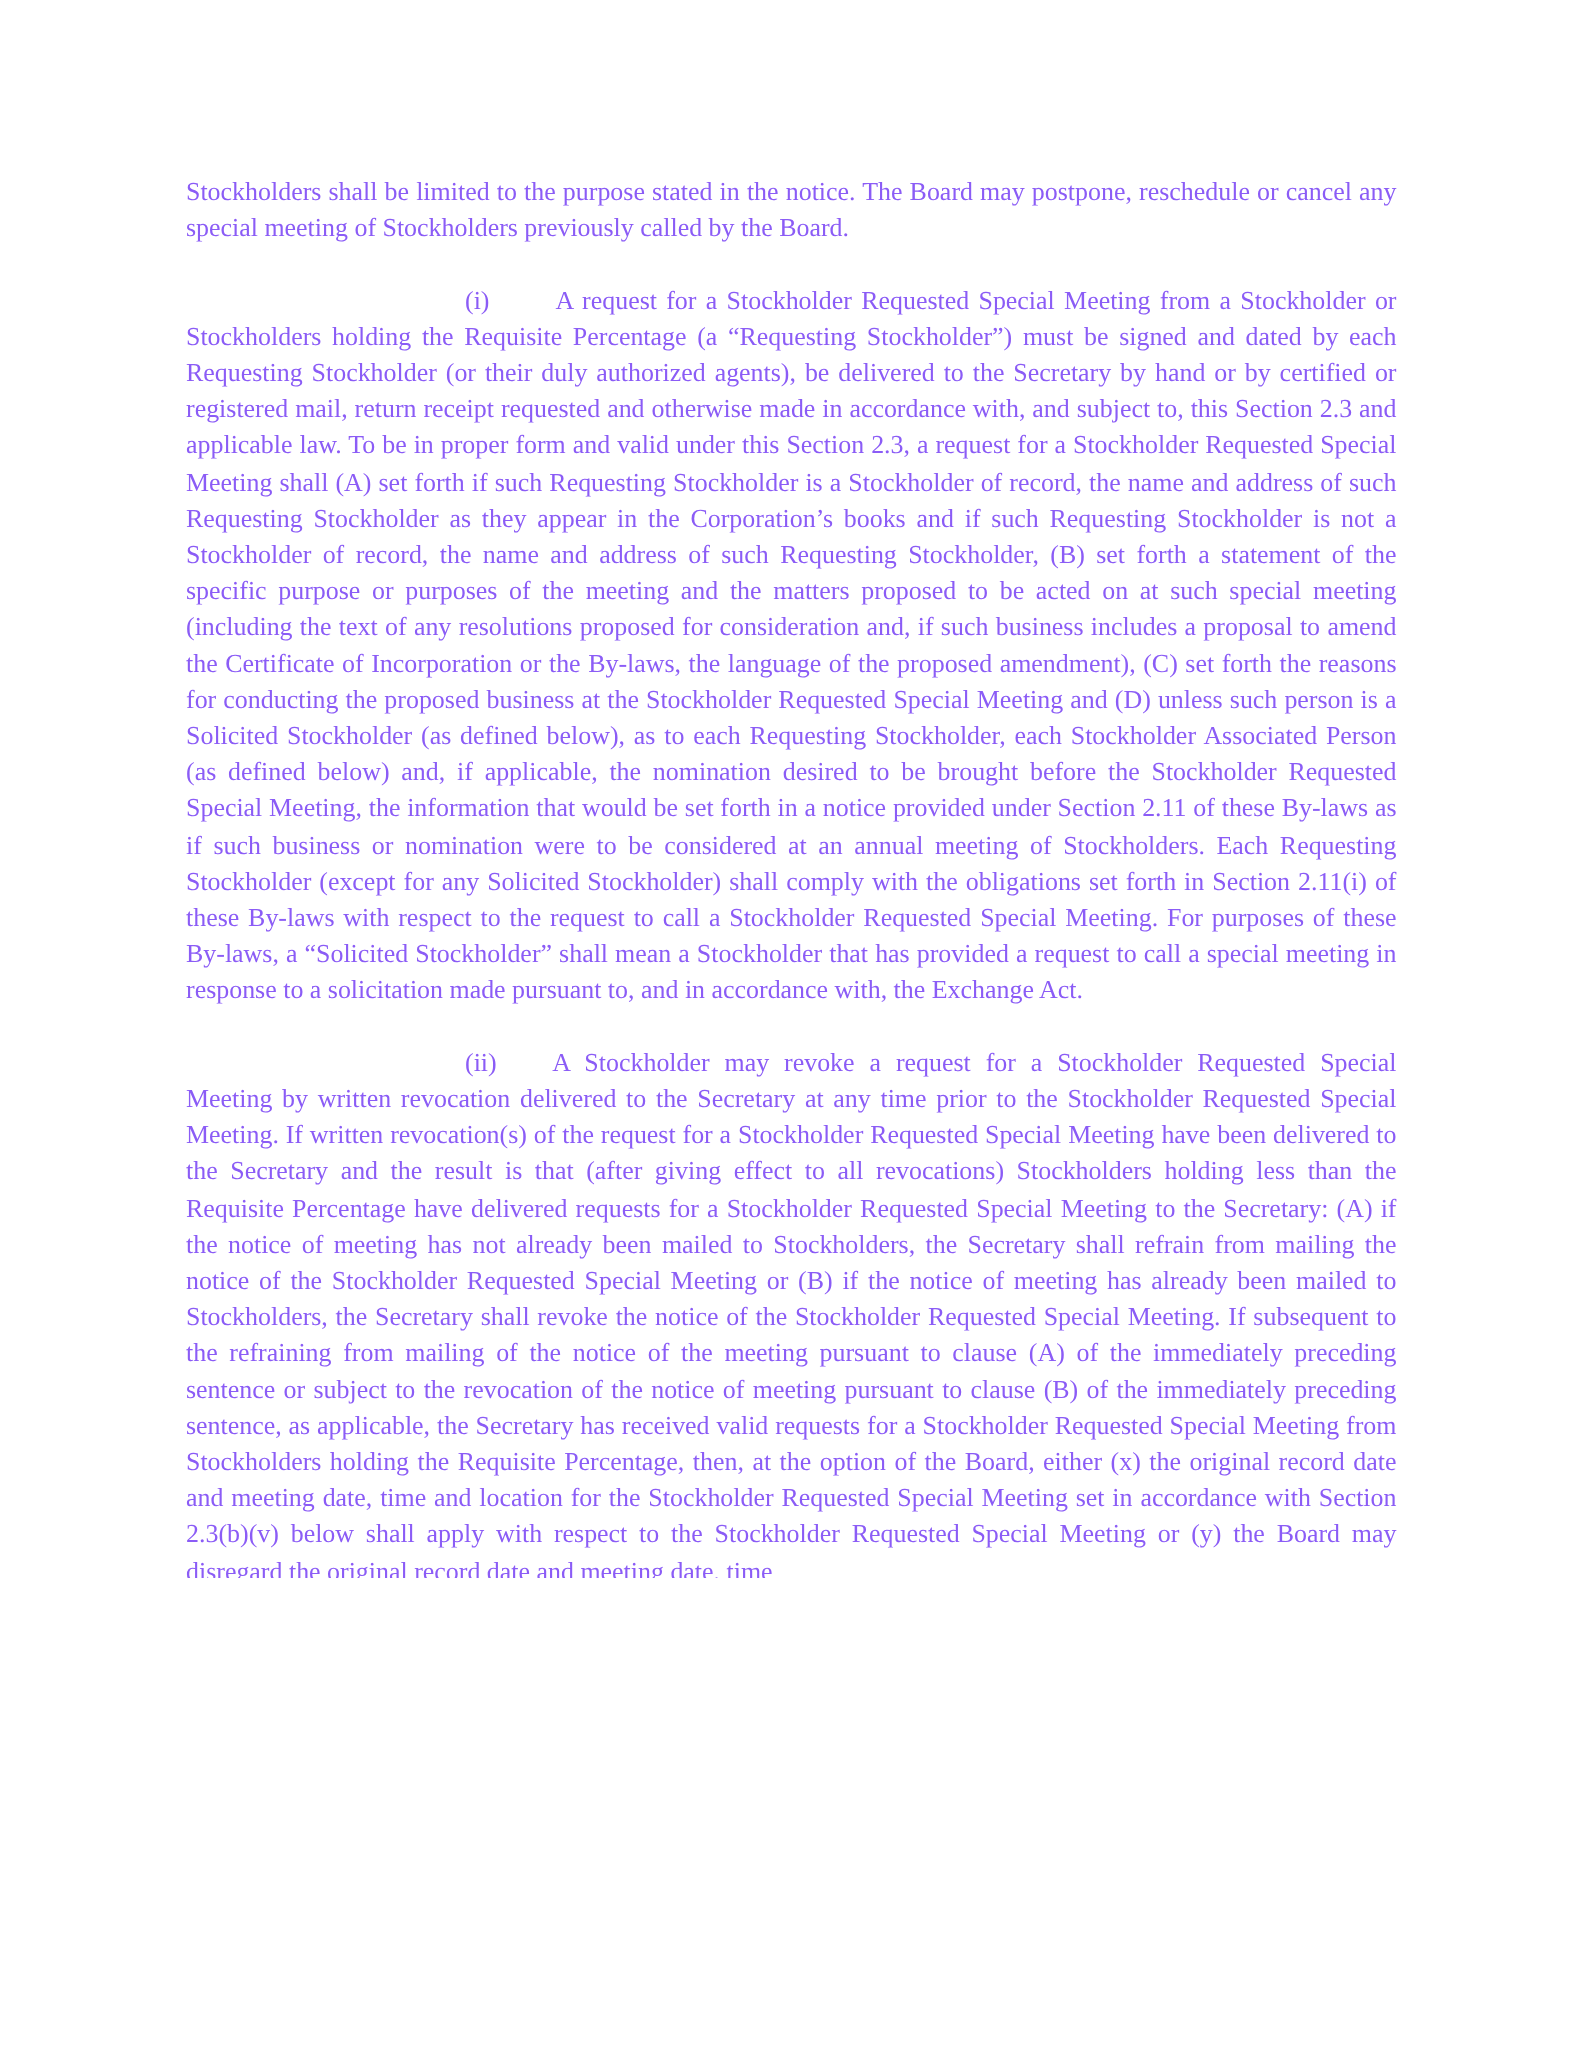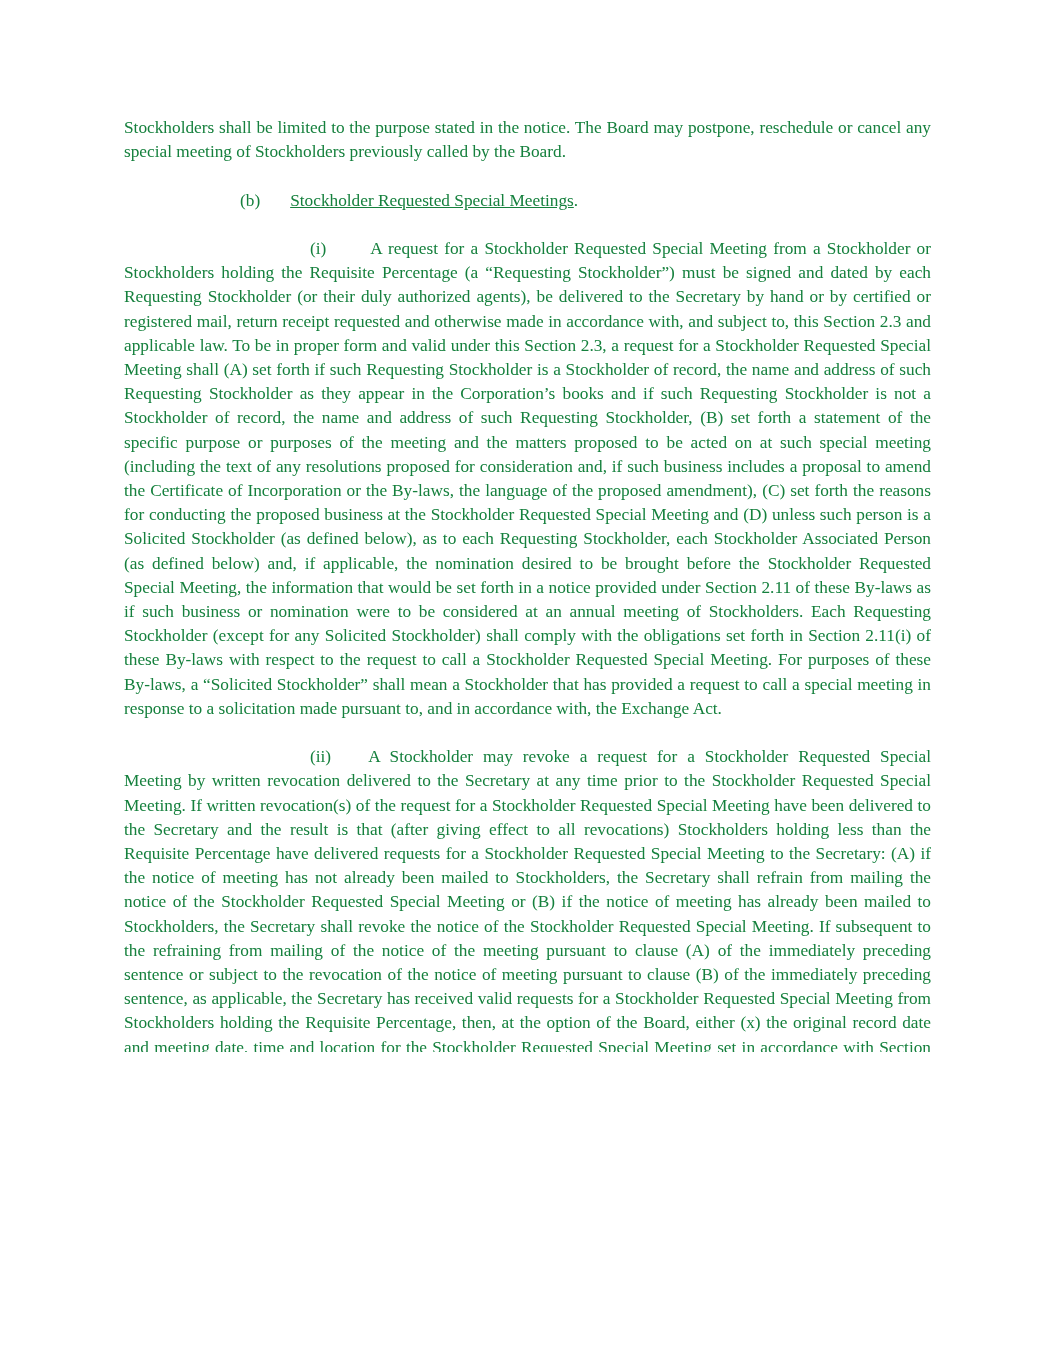--- a/index.html
+++ b/index.html
@@ -6,21 +6,21 @@
   html, body {
     width: 1055px;
     height: 1365px;
     background: #ffffff;
   }
   .page {
     position: relative;
     width: 1055px;
     height: 1052px;
     background: #ffffff;
-    color: #15803d;
+    color: #8b5cf6;
     font-family: "Liberation Serif", "DejaVu Serif", serif;
     font-size: 17.3px;
     line-height: 24.2px;
     padding: 116px 124px 0 124px;
     overflow: hidden;
   }
   .para {
     text-align: justify;
     margin-bottom: 24.2px;
   }
@@ -39,21 +39,20 @@
     text-align: center;
   }
 </style>
 </head>
 <body>
 
 <div class="page">
 
   <p class="para">Stockholders shall be limited to the purpose stated in the notice. The Board may postpone, reschedule or cancel any special meeting of Stockholders previously called by the Board.</p>
 
-  <p class="para indent-b"><span>(b)</span><span class="tab tab-b"></span><span class="underline">Stockholder Requested Special Meetings</span><span>.</span></p>
 
   <p class="para indent-sub"><span>(i)</span><span class="tab tab-i"></span><span>A request for a Stockholder Requested Special Meeting from a Stockholder or Stockholders holding the Requisite Percentage (a “Requesting Stockholder”) must be signed and dated by each Requesting Stockholder (or their duly authorized agents), be delivered to the Secretary by hand or by certified or registered mail, return receipt requested and otherwise made in accordance with, and subject to, this Section 2.3 and applicable law. To be in proper form and valid under this Section 2.3, a request for a Stockholder Requested Special Meeting shall (A) set forth if such Requesting Stockholder is a Stockholder of record, the name and address of such Requesting Stockholder as they appear in the Corporation’s books and if such Requesting Stockholder is not a Stockholder of record, the name and address of such Requesting Stockholder, (B) set forth a statement of the specific purpose or purposes of the meeting and the matters proposed to be acted on at such special meeting (including the text of any resolutions proposed for consideration and, if such business includes a proposal to amend the Certificate of Incorporation or the By-laws, the language of the proposed amendment), (C) set forth the reasons for conducting the proposed business at the Stockholder Requested Special Meeting and (D) unless such person is a Solicited Stockholder (as defined below), as to each Requesting Stockholder, each Stockholder Associated Person (as defined below) and, if applicable, the nomination desired to be brought before the Stockholder Requested Special Meeting, the information that would be set forth in a notice provided under Section 2.11 of these By-laws as if such business or nomination were to be considered at an annual meeting of Stockholders. Each Requesting Stockholder (except for any Solicited Stockholder) shall comply with the obligations set forth in Section 2.11(i) of these By-laws with respect to the request to call a Stockholder Requested Special Meeting. For purposes of these By-laws, a “Solicited Stockholder” shall mean a Stockholder that has provided a request to call a special meeting in response to a solicitation made pursuant to, and in accordance with, the Exchange Act.</span></p>
 
   <p class="para indent-sub"><span>(ii)</span><span class="tab tab-ii"></span><span>A Stockholder may revoke a request for a Stockholder Requested Special Meeting by written revocation delivered to the Secretary at any time prior to the Stockholder Requested Special Meeting. If written revocation(s) of the request for a Stockholder Requested Special Meeting have been delivered to the Secretary and the result is that (after giving effect to all revocations) Stockholders holding less than the Requisite Percentage have delivered requests for a Stockholder Requested Special Meeting to the Secretary: (A) if the notice of meeting has not already been mailed to Stockholders, the Secretary shall refrain from mailing the notice of the Stockholder Requested Special Meeting or (B) if the notice of meeting has already been mailed to Stockholders, the Secretary shall revoke the notice of the Stockholder Requested Special Meeting. If subsequent to the refraining from mailing of the notice of the meeting pursuant to clause (A) of the immediately preceding sentence or subject to the revocation of the notice of meeting pursuant to clause (B) of the immediately preceding sentence, as applicable, the Secretary has received valid requests for a Stockholder Requested Special Meeting from Stockholders holding the Requisite Percentage, then, at the option of the Board, either (x) the original record date and meeting date, time and location for the Stockholder Requested Special Meeting set in accordance with Section 2.3(b)(v) below shall apply with respect to the Stockholder Requested Special Meeting or (y) the Board may disregard the original record date and meeting date, time</span></p>
 
   <div class="page-number">3</div>
 
 </div>
 
 </body></html>

